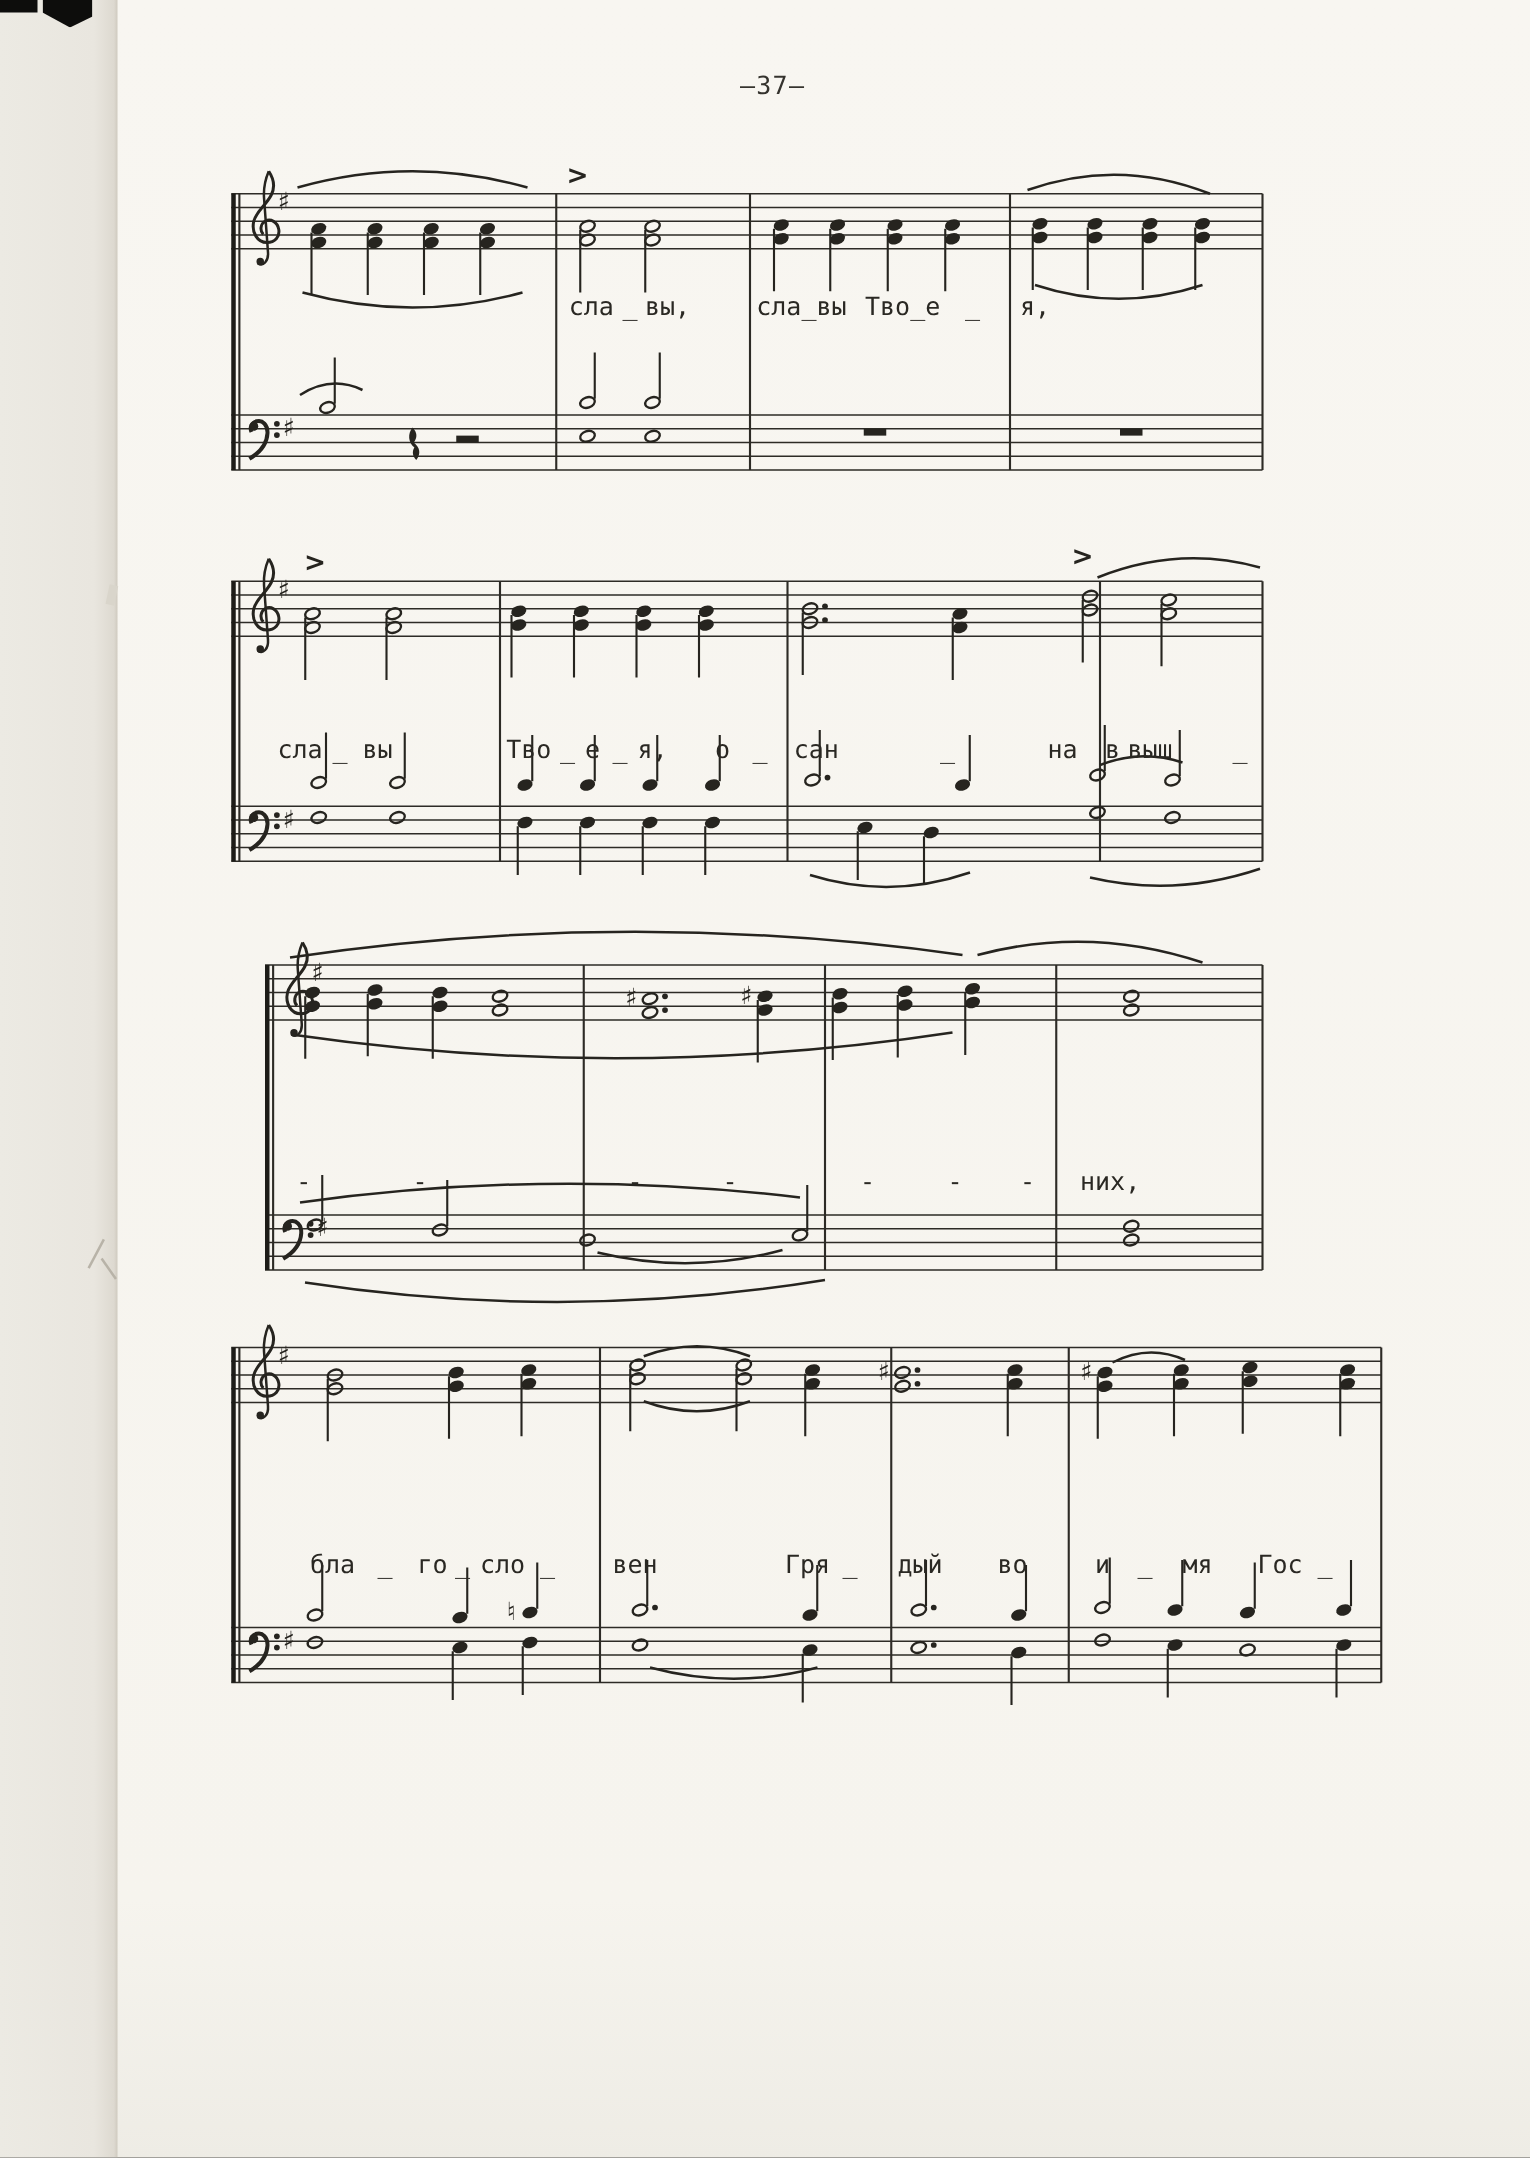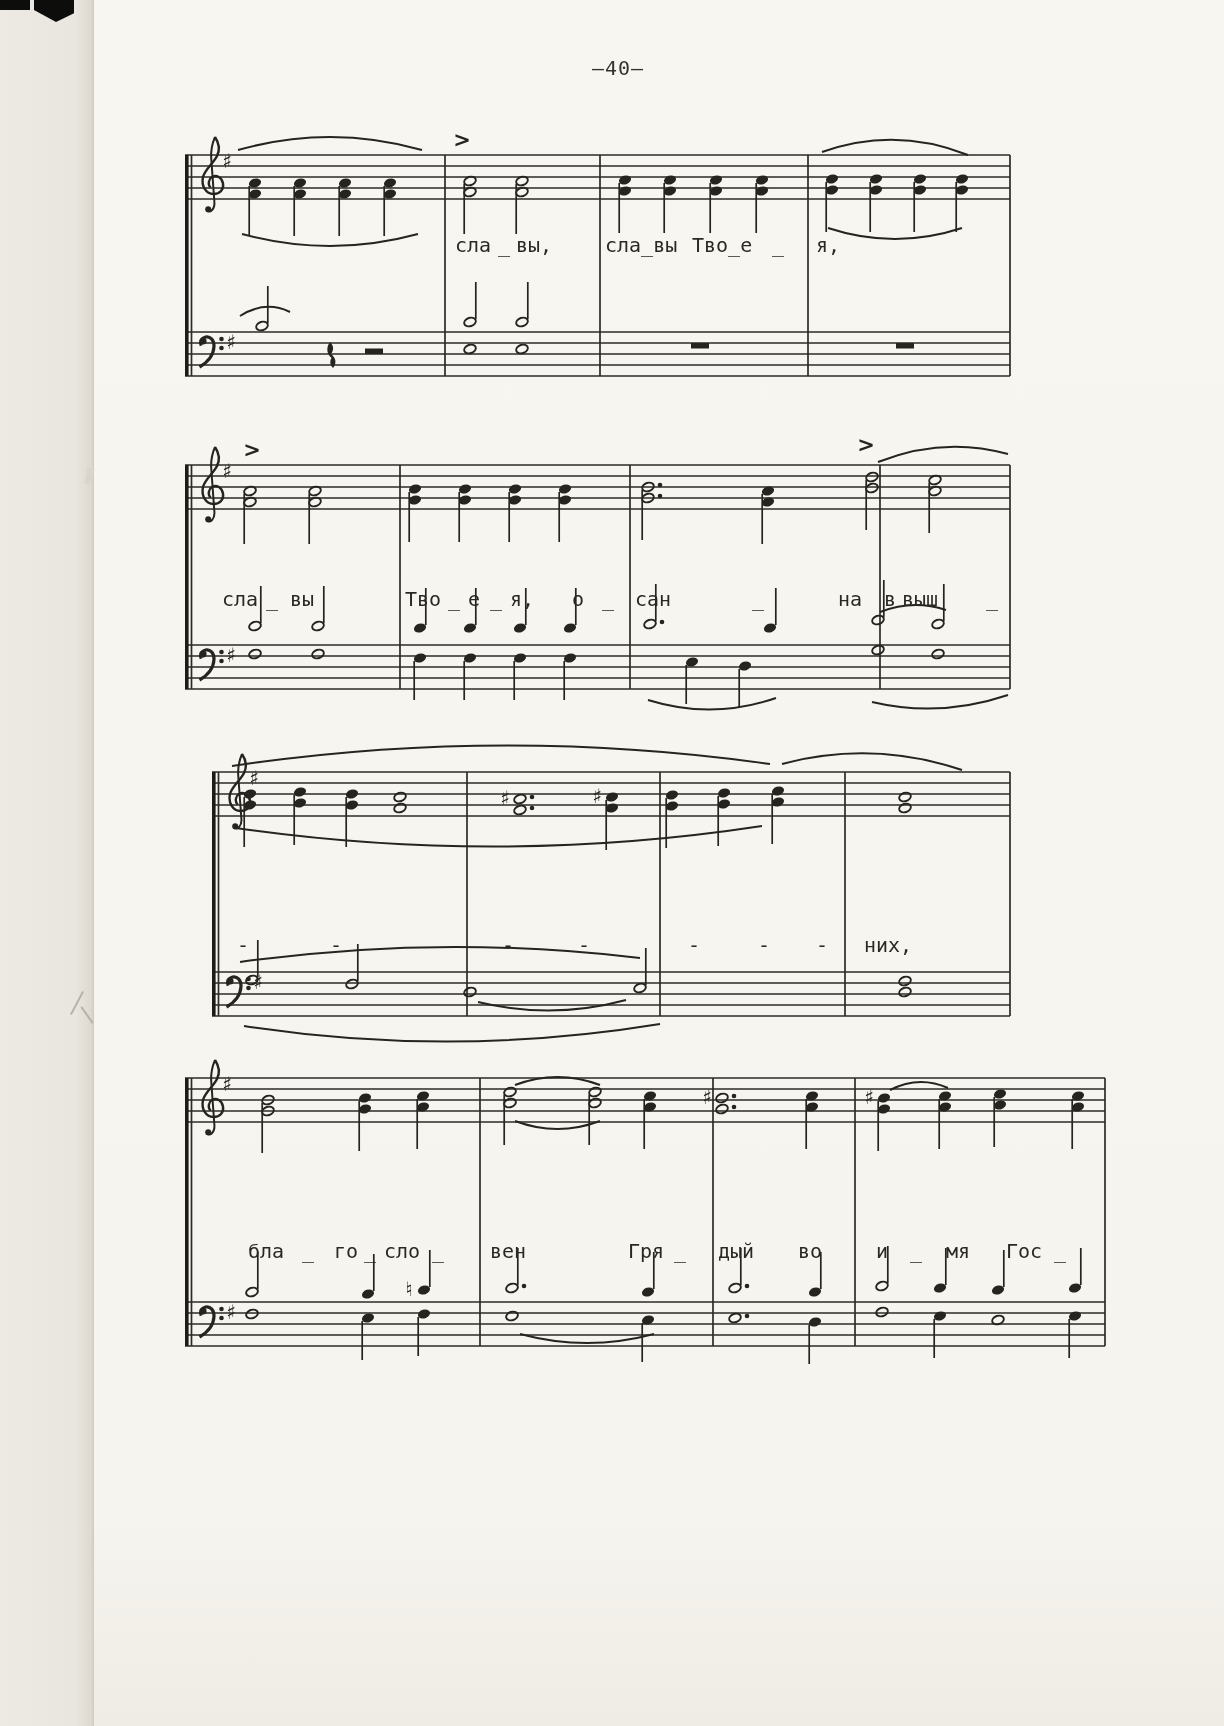--- a/index.html
+++ b/index.html
@@ -39,21 +39,21 @@
 <body>
 
 <div id="scan" style="--ink: #26241f;">
   <div id="edge-strip"></div>
   <div id="mark1" class="corner-mark"></div>
   <div id="mark2" class="corner-mark"></div>
   <div id="edge-nick"></div>
   <div id="crease-a" class="crease-line"></div>
   <div id="crease-b" class="crease-line"></div>
 
-  <div id="page-number">—40—</div>
+  <div id="page-number">—37—</div>
 
   <svg id="score" width="1224" height="1726" viewBox="0 0 1224 1726">
     <defs>
       <g id="gclef">
         <path class="clefstroke" stroke-width="2.4" d="M14,-18 C18,-12 19,-5 16,1 C12,9 4,14 2,22 C0,31 5,39 12.5,39 C19,39 23,34.5 22,28.5 C21,22.5 15.5,19.5 11,22 C7.5,24 6.6,29.5 9.6,32.5"></path>
         <path class="clefstroke" stroke-width="2" d="M14,-18 C11,-11 9.8,-4 10.2,3 L13.4,47 C13.9,54 9.5,58.5 5.2,55.5"></path>
         <circle class="inkfill" cx="7.2" cy="54.2" r="3"></circle>
       </g>
       <g id="fclef">
         <path class="clefstroke" stroke-width="3.2" d="M2.5,35 C12,29.5 16.5,23 17,14.5 C17.3,8 13,3.8 8.5,5 C4.5,6 2.5,9.8 4.2,13.6"></path>

